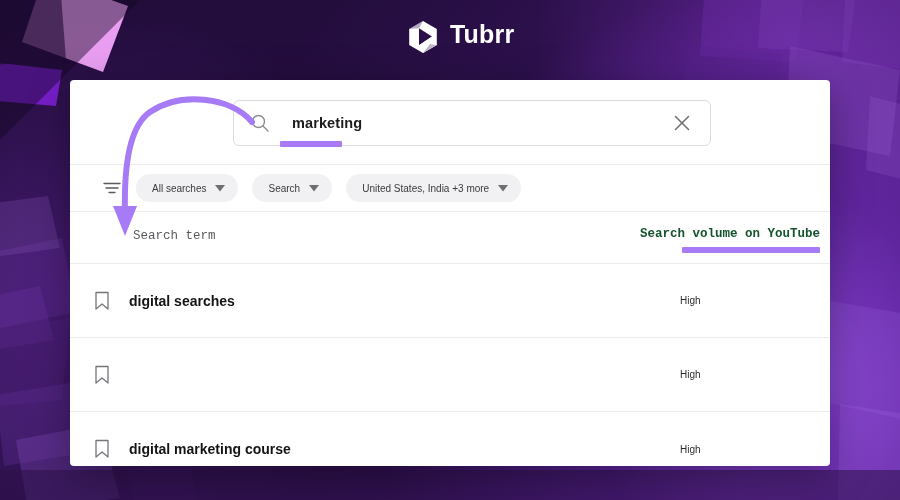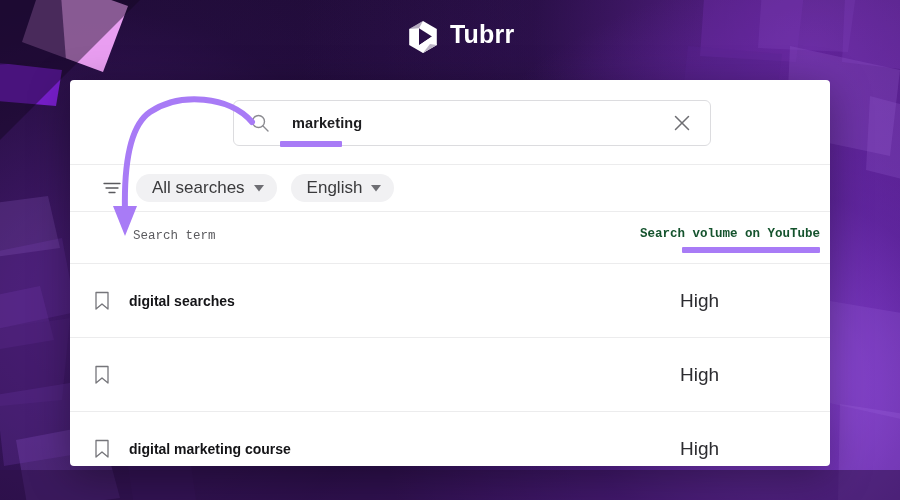--- a/index.html
+++ b/index.html
@@ -95,21 +95,21 @@
   }
   .filter-icon { margin-left: 32px; width: 20px; height: 20px; }
   .chip {
     margin-left: 14px;
     height: 28px;
     padding: 0 13px 0 16px;
     background: #f1f1f3;
     border-radius: 14px;
     display: flex;
     align-items: center;
-    font-size: 17px;
+    font-size: 10px;
     color: #3a3a3c;
     cursor: pointer;
     white-space: nowrap;
   }
   .chip .cv { margin-left: 9px; display: inline-block; }
 
   
   .tbl-head {
     position: absolute;
     left: 0; top: 132px;
@@ -151,21 +151,21 @@
   .bookmark-icon { margin-left: 21px; width: 22px; height: 22px; cursor: pointer; }
   .row-term {
     margin-left: 16px;
     font-size: 14px;
     font-weight: bold;
     color: #141417;
   }
   .row-vol {
     position: absolute;
     left: 610px;
-    font-size: 19px;
+    font-size: 10px;
     color: #2c2c30;
   }
 
   
   #logo {
     position: absolute;
     left: 406px;
     top: 20px;
     height: 34px;
     display: flex;
@@ -271,26 +271,32 @@
       </svg>
 
       <div class="chip">
         <span>All searches</span>
         <svg class="cv" width="10" height="7" viewBox="0 0 10 7">
           <polygon points="0,0 10,0 5,6.4" fill="#6e6e73"></polygon>
         </svg>
       </div>
 
       <div class="chip">
-        <span>English</span>
+        <span>Search</span>
         <svg class="cv" width="10" height="7" viewBox="0 0 10 7">
           <polygon points="0,0 10,0 5,6.4" fill="#6e6e73"></polygon>
         </svg>
       </div>
 
+      <div class="chip">
+        <span>United States, India +3 more</span>
+        <svg class="cv" width="10" height="7" viewBox="0 0 10 7">
+          <polygon points="0,0 10,0 5,6.4" fill="#6e6e73"></polygon>
+        </svg>
+      </div>
     </div>
 
     <div class="tbl-head">
       <span class="th-term">Search term</span>
       <span class="th-vol">Search volume on YouTube</span>
       <div class="th-underline"></div>
     </div>
 
     <div class="rows">
 

